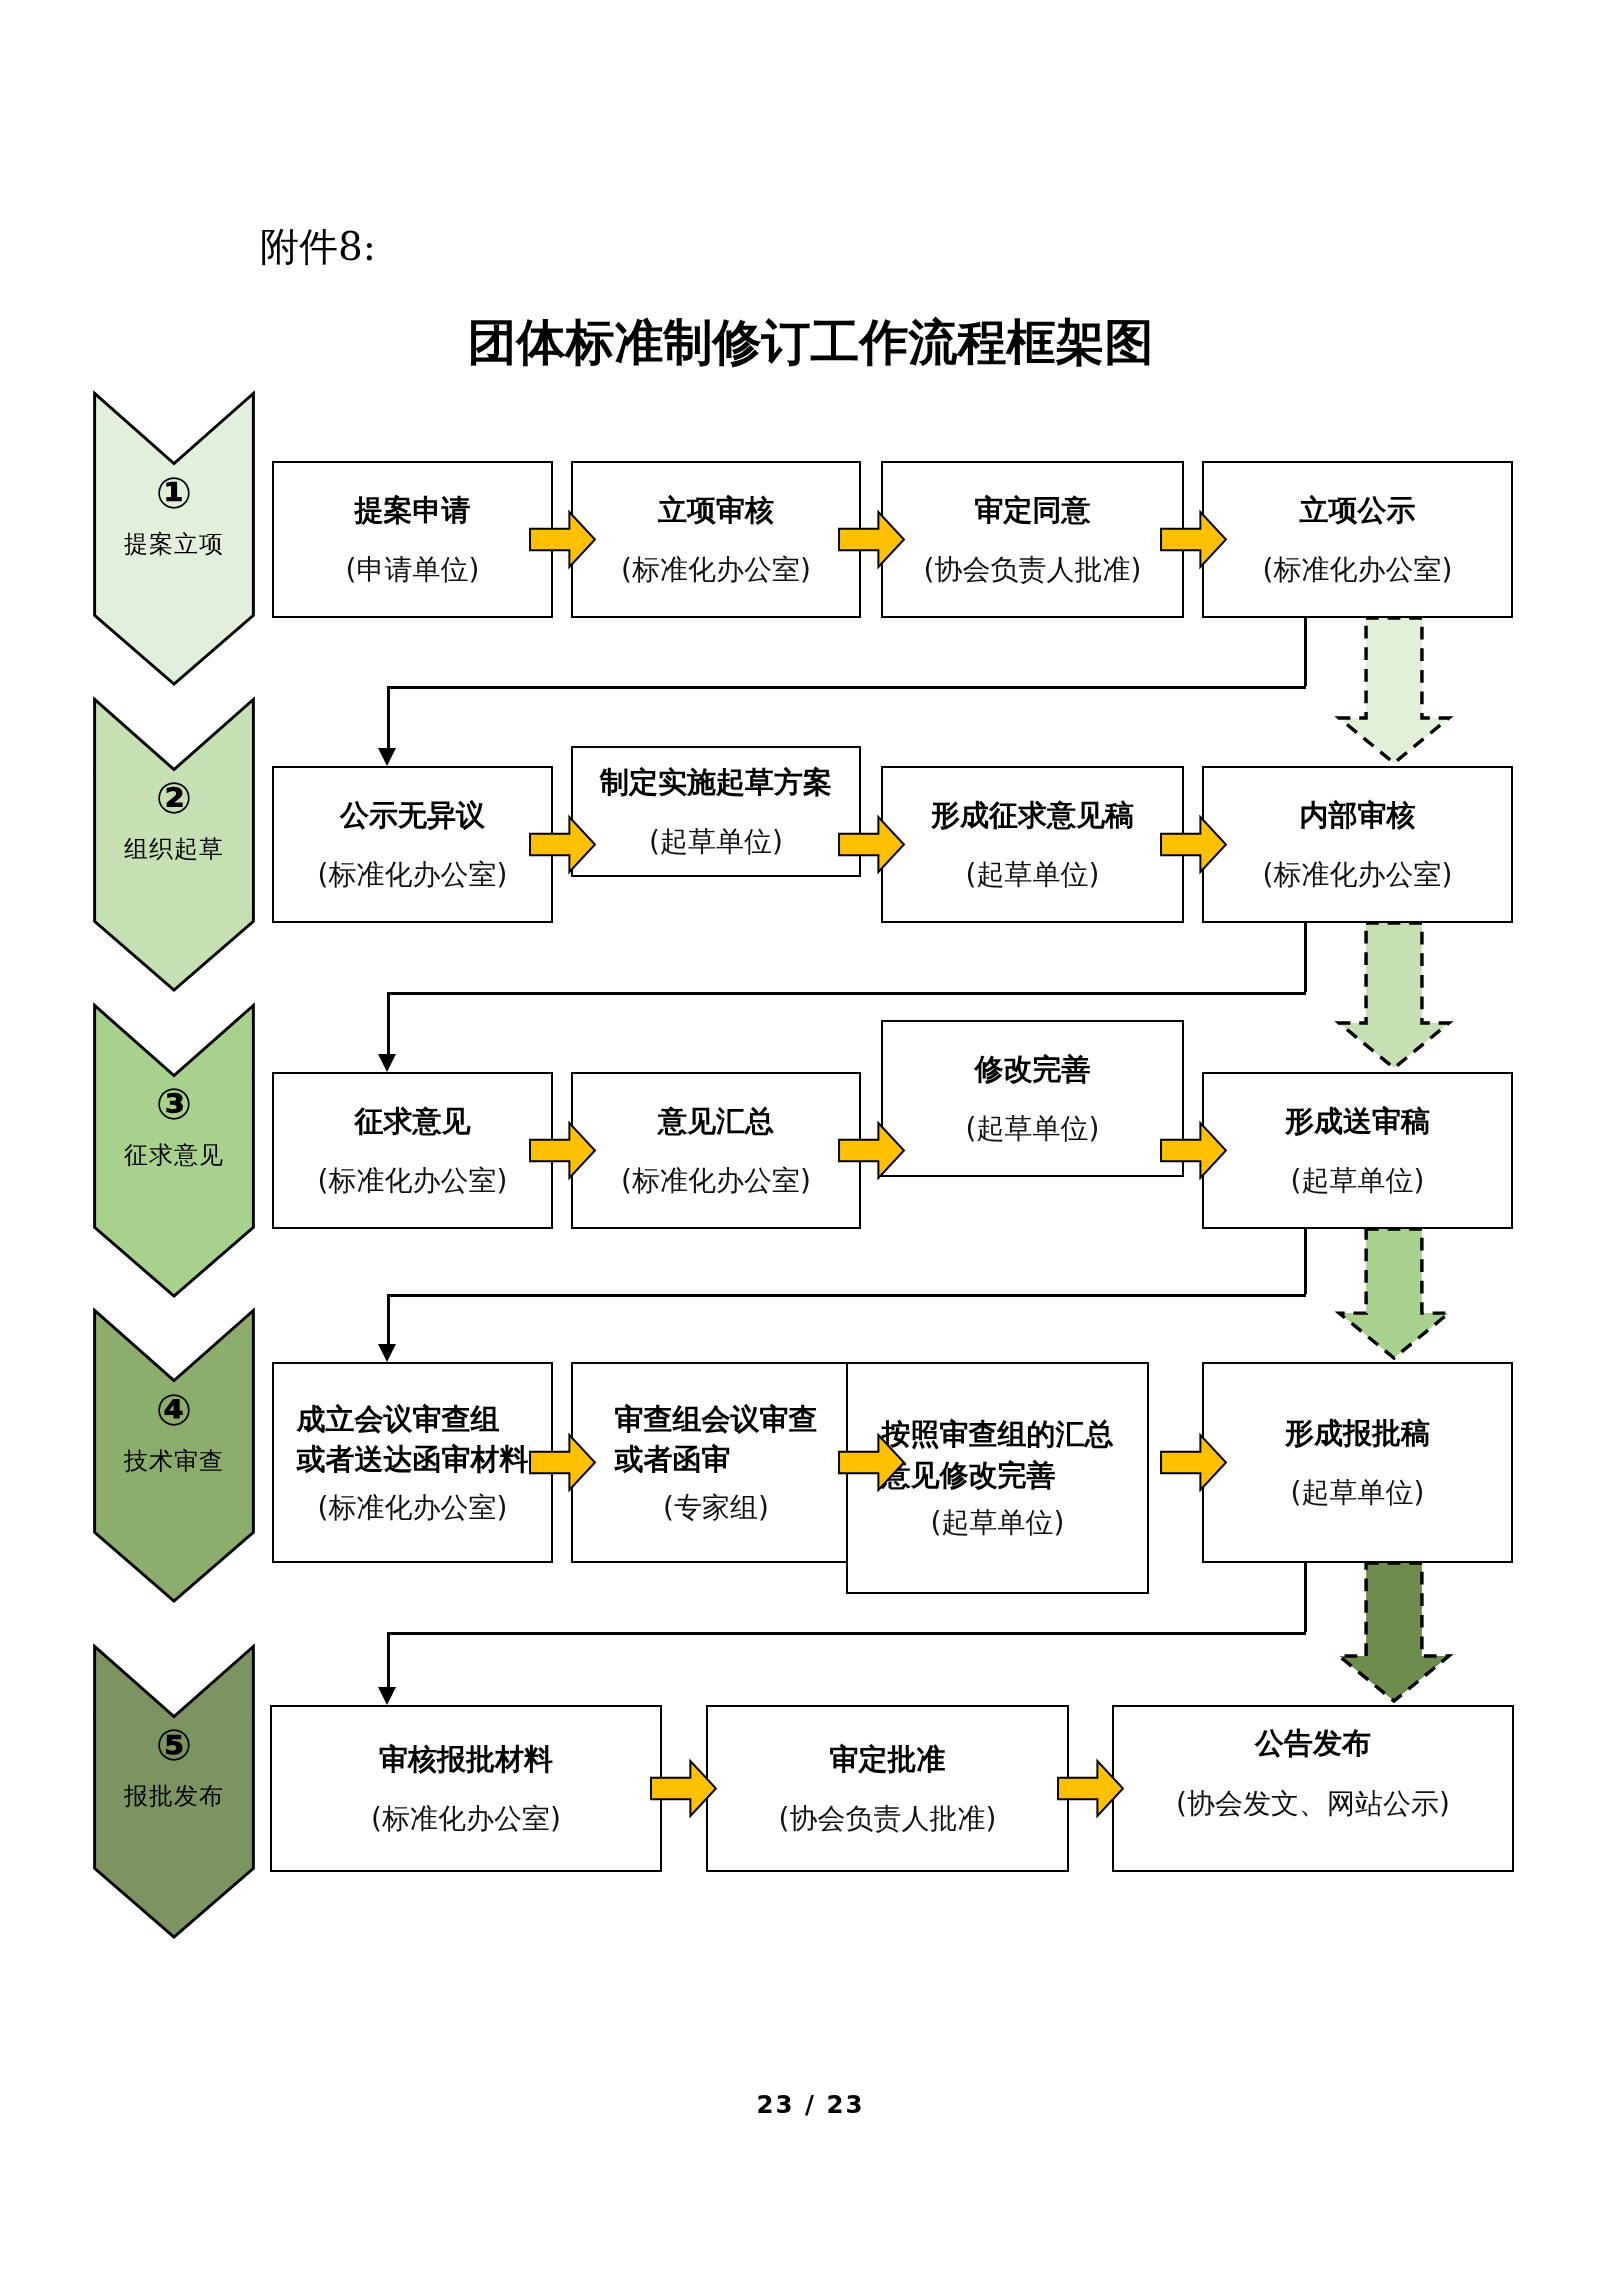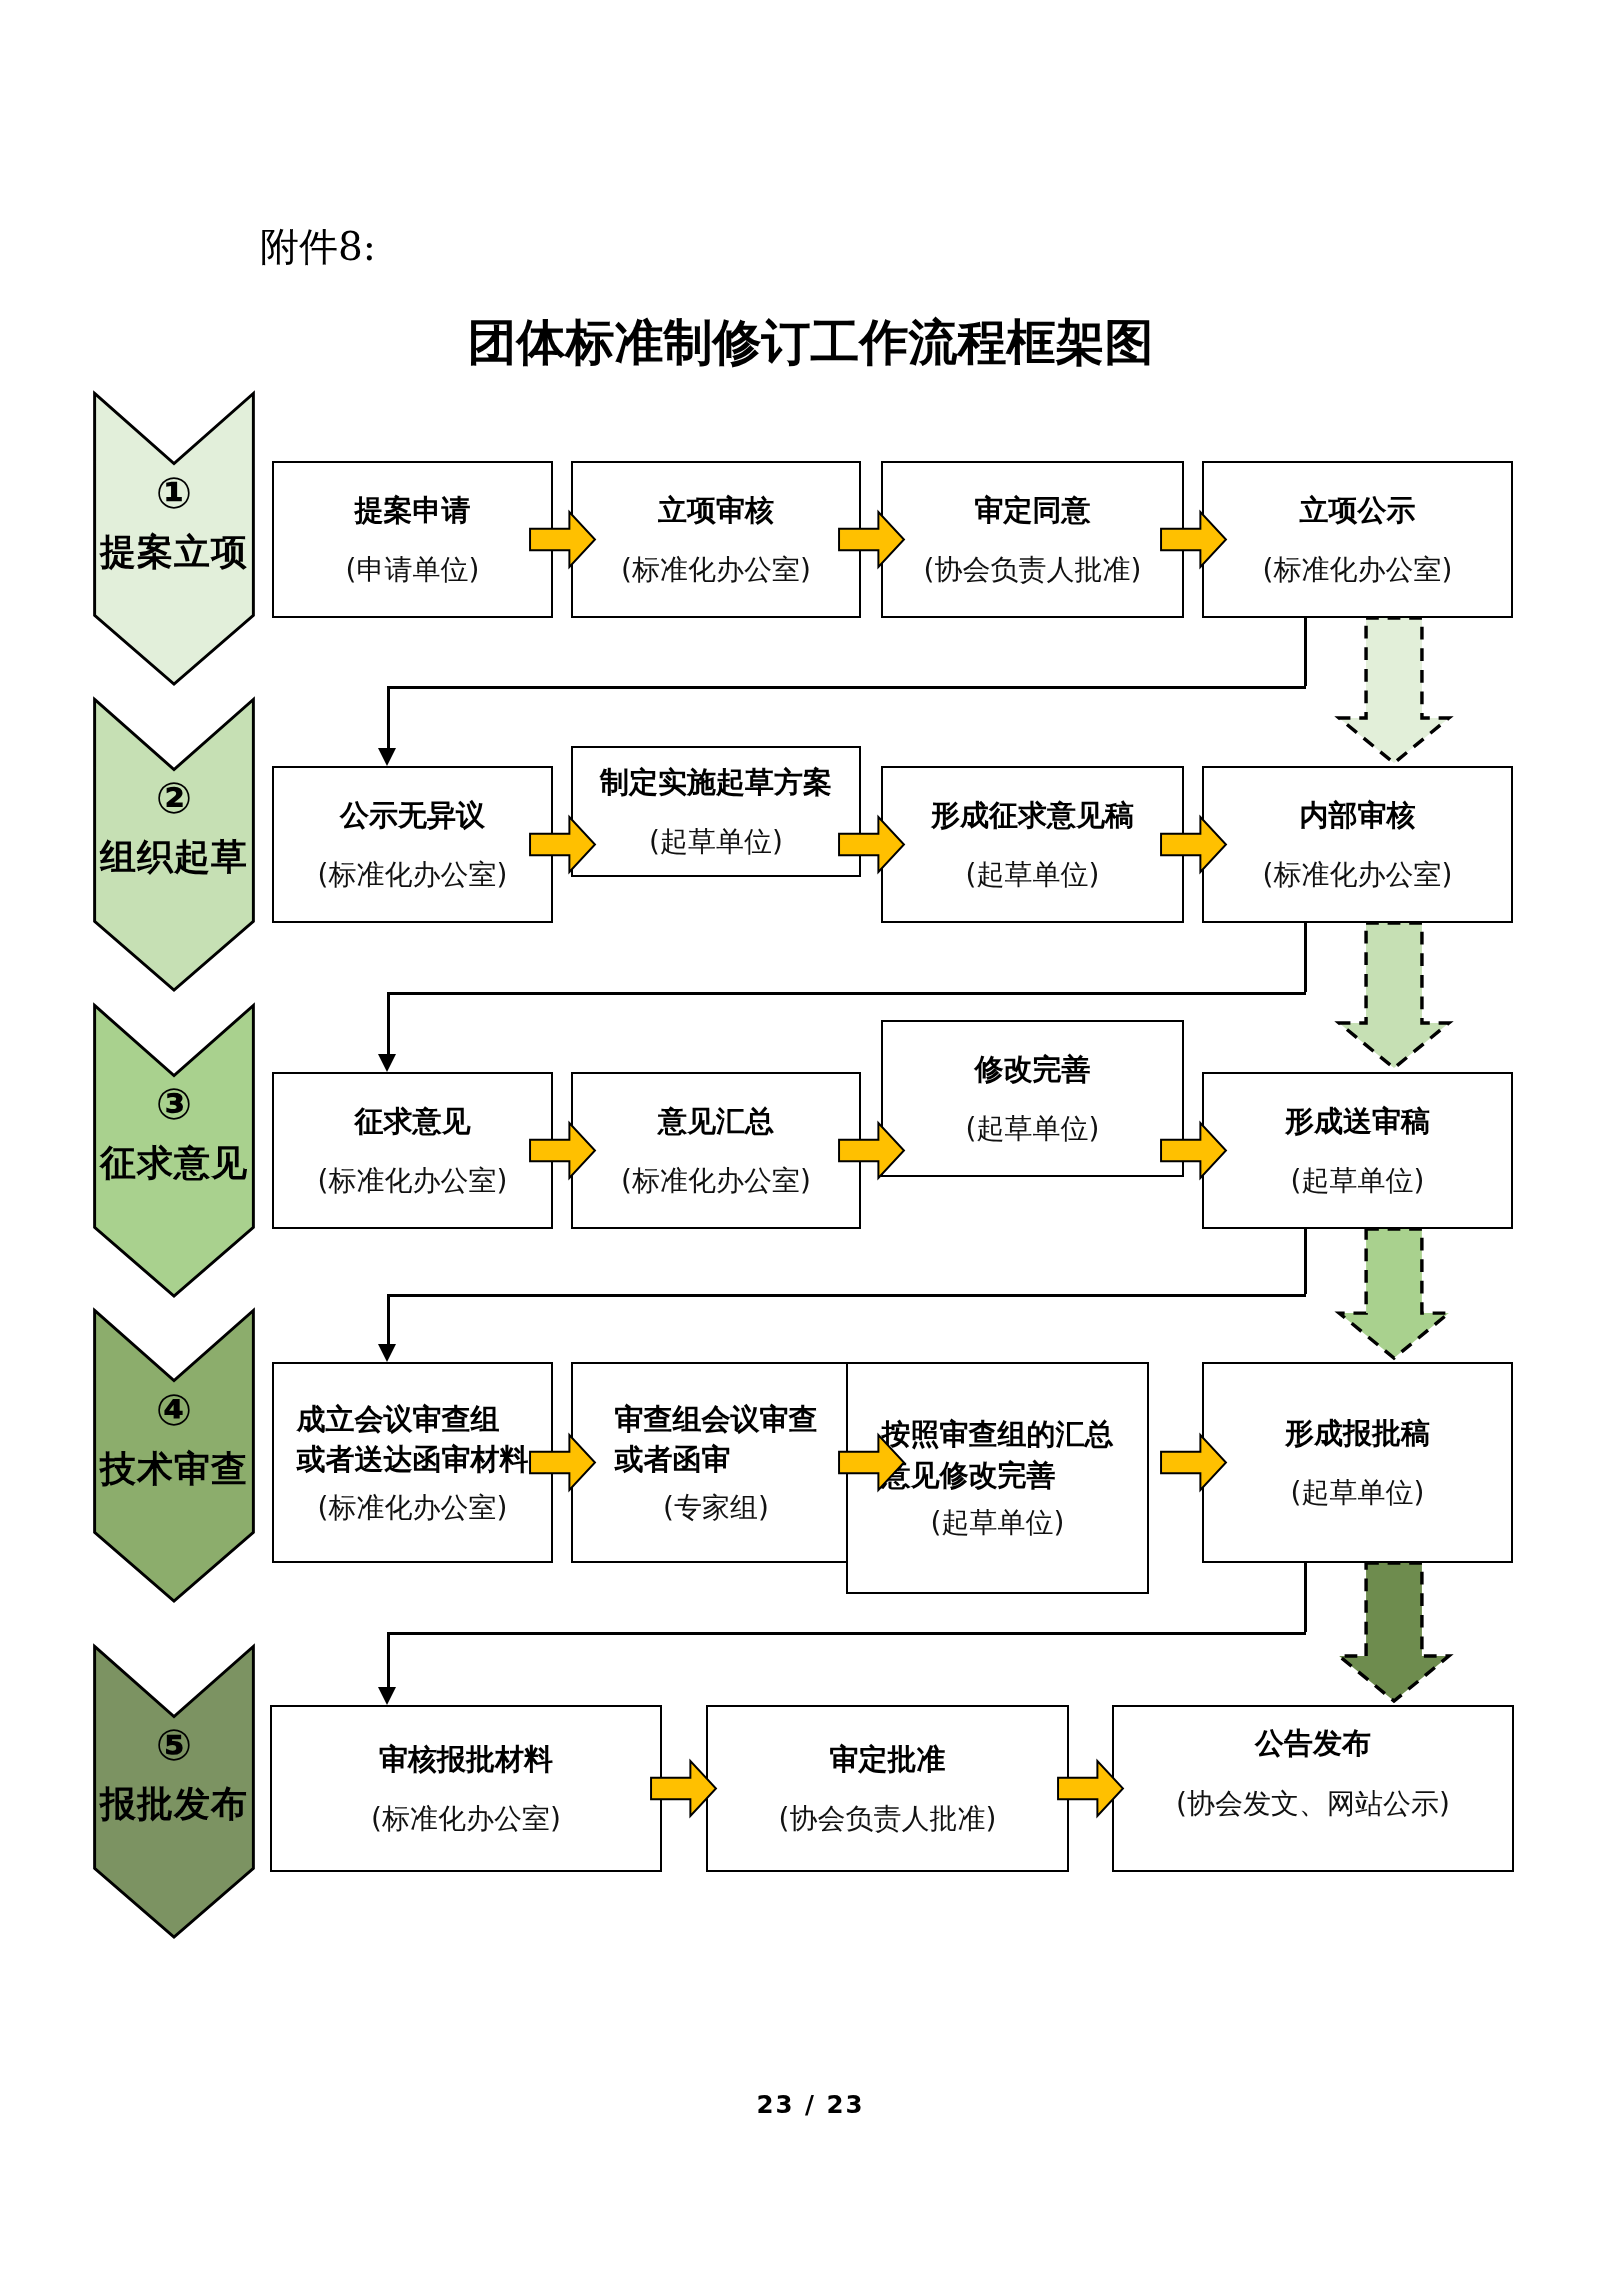--- a/index.html
+++ b/index.html
@@ -5,21 +5,21 @@
   html,body{margin:0;padding:0;background:#fff;}
   body{font-family:"DejaVu Sans","Liberation Sans",sans-serif;}
   .page{position:relative;width:1621px;height:2293px;background:#fff;overflow:hidden;}
   .attachment{position:absolute;left:243px;top:220px;font-family:"DejaVu Serif","Liberation Serif",serif;
     font-size:39px;color:#000;margin-left:17px;}
   .title{position:absolute;left:0;right:0;top:310px;margin:0;text-align:center;
     font-family:"DejaVu Serif","Liberation Serif",serif;font-weight:bold;font-size:49px;color:#000000;}
   svg.chevron{position:absolute;left:93px;width:162px;height:294px;overflow:visible;}
   .chevron-label{position:absolute;left:93px;width:162px;text-align:center;color:#000;}
   .stage-num{font-size:43px;font-weight:bold;line-height:1.15;}
-  .stage-name{font-size:36px;font-weight:bold;margin-top:9.8px;letter-spacing:1px;}
+  .stage-name{font-size:24px;font-weight:normal;margin-top:9.8px;letter-spacing:1px;}
   .box{position:absolute;background:#fff;border:2.9px solid #000;box-sizing:border-box;
     display:flex;flex-direction:column;align-items:center;justify-content:center;gap:21.6px;}
   .box .t{font-size:29px;font-weight:bold;color:#000;text-align:left;line-height:1.4;white-space:pre-line;}
   .box .s{font-size:28px;font-weight:normal;color:#111;text-align:center;line-height:1.3;white-space:pre-line;}
   .box.tight{gap:10px;}
   .box.top{justify-content:flex-start;padding-top:15.7px;gap:23px;}
   svg.harrow{position:absolute;width:69px;height:59px;overflow:visible;}
   svg.varrow{position:absolute;left:1335px;width:118px;overflow:visible;}
   .vline,.hline{position:absolute;background:#000;}
   .vline{width:2.9px;}

